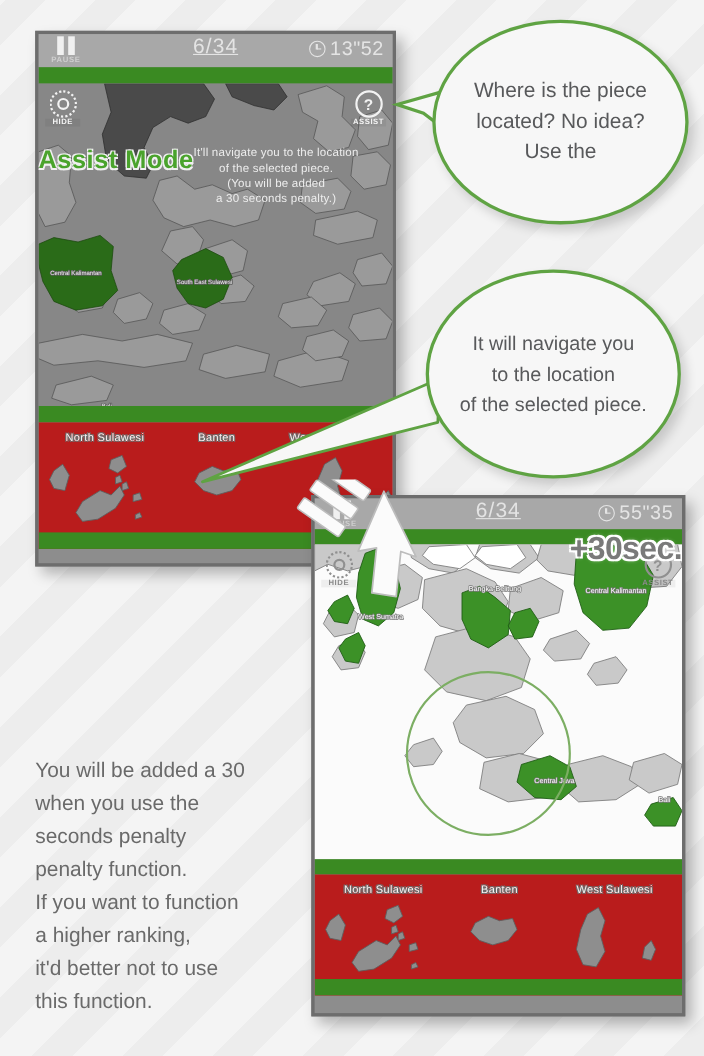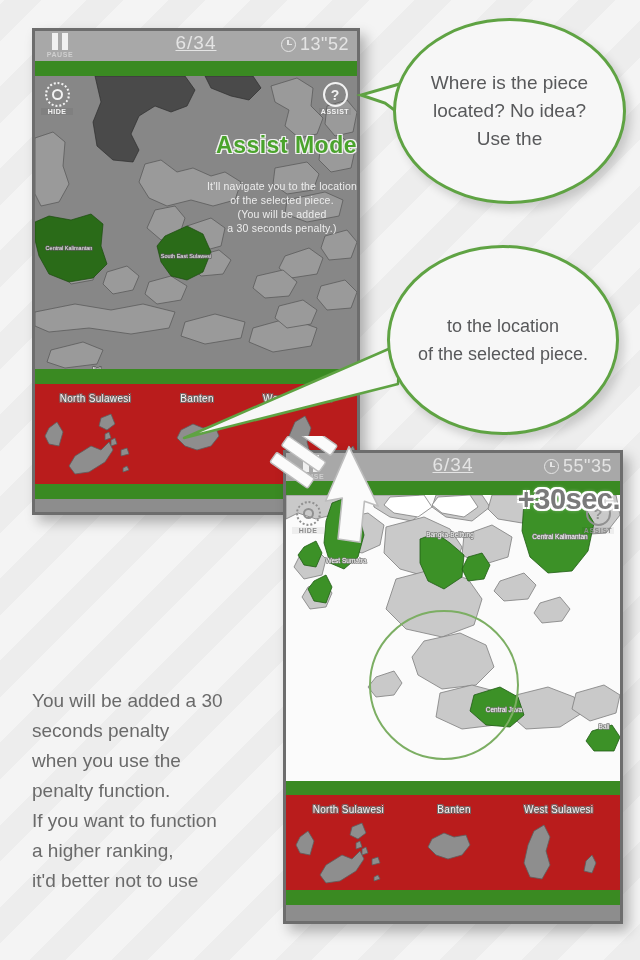--- a/index.html
+++ b/index.html
@@ -114,22 +114,22 @@
     font-family: "Liberation Sans", sans-serif;
     font-size: 5.5px; fill: #f0f0f0;
     paint-order: stroke; stroke: #5c5c5c; stroke-width: 1.4px;
     stroke-linejoin: round; text-anchor: middle;
   }
   #phone-two .mlabel { fill: #ffffff; stroke: #7a7a7a; font-size: 6.5px; }
 
   
   .assist-overlay {
     position: absolute; inset: 0; z-index: 5;
-    display: flex; flex-direction: column; align-items: flex-end;
-    padding-top: 56px; pointer-events: none; padding-left: 16px;
+    display: flex; flex-direction: row; align-items: flex-start;
+    padding-top: 56px; pointer-events: none;
   }
   .assist-title {
     font-size: 23px; color: #4aa32c; font-weight: bold;
     letter-spacing: 0.5px;
     text-shadow: -1.2px -1.2px 0 #f0f0f0, 1.2px -1.2px 0 #f0f0f0,
                  -1.2px 1.2px 0 #f0f0f0, 1.2px 1.2px 0 #f0f0f0;
     margin-bottom: 20px;
   }
   .assist-desc {
     font-size: 10.5px; line-height: 14px; color: #ededed;
@@ -327,20 +327,21 @@
 <div class="bubble" id="bubble-one">
   <div class="bubble-inner">
     <div>Where is the piece</div>
     <div>located? No idea?</div>
     <div>Use the</div>
   </div>
 </div>
 
 <div class="bubble" id="bubble-two">
   <div class="bubble-inner">
+    <div>It will navigate you</div>
     <div>to the location</div>
     <div>of the selected piece.</div>
   </div>
 </div>
 
 <div class="phone" id="phone-two">
 
   <div class="statusbar">
     <div class="pause-btn">
       <div class="pause-bars">
@@ -448,19 +449,20 @@
   <g transform="rotate(35 68 66)">
     <rect x="4" y="10" width="46" height="12" rx="2" fill="#fbfbfb" stroke="#bdbdbd" stroke-width="1.4"></rect>
     <rect x="4" y="30" width="46" height="12" rx="2" fill="#fbfbfb" stroke="#bdbdbd" stroke-width="1.4"></rect>
     <rect x="4" y="50" width="46" height="12" rx="2" fill="#fbfbfb" stroke="#bdbdbd" stroke-width="1.4"></rect>
     <path d="M60,4 L118,36 L104,40 L124,76 L104,86 L84,50 L72,62 Z" fill="#fbfbfb" stroke="#bdbdbd" stroke-width="1.6" stroke-linejoin="round"></path>
   </g>
 </svg>
 
 <div class="bodycopy">
   <div>You will be added a 30</div>
+  <div>when you use the</div>
   <div>seconds penalty</div>
-  <div>when you use the</div>
   <div>penalty function.</div>
   <div> If you want to function</div>
   <div>a higher ranking,</div>
   <div>it'd better not to use</div>
+  <div>this function.</div>
 </div>
 
 </body></html>

